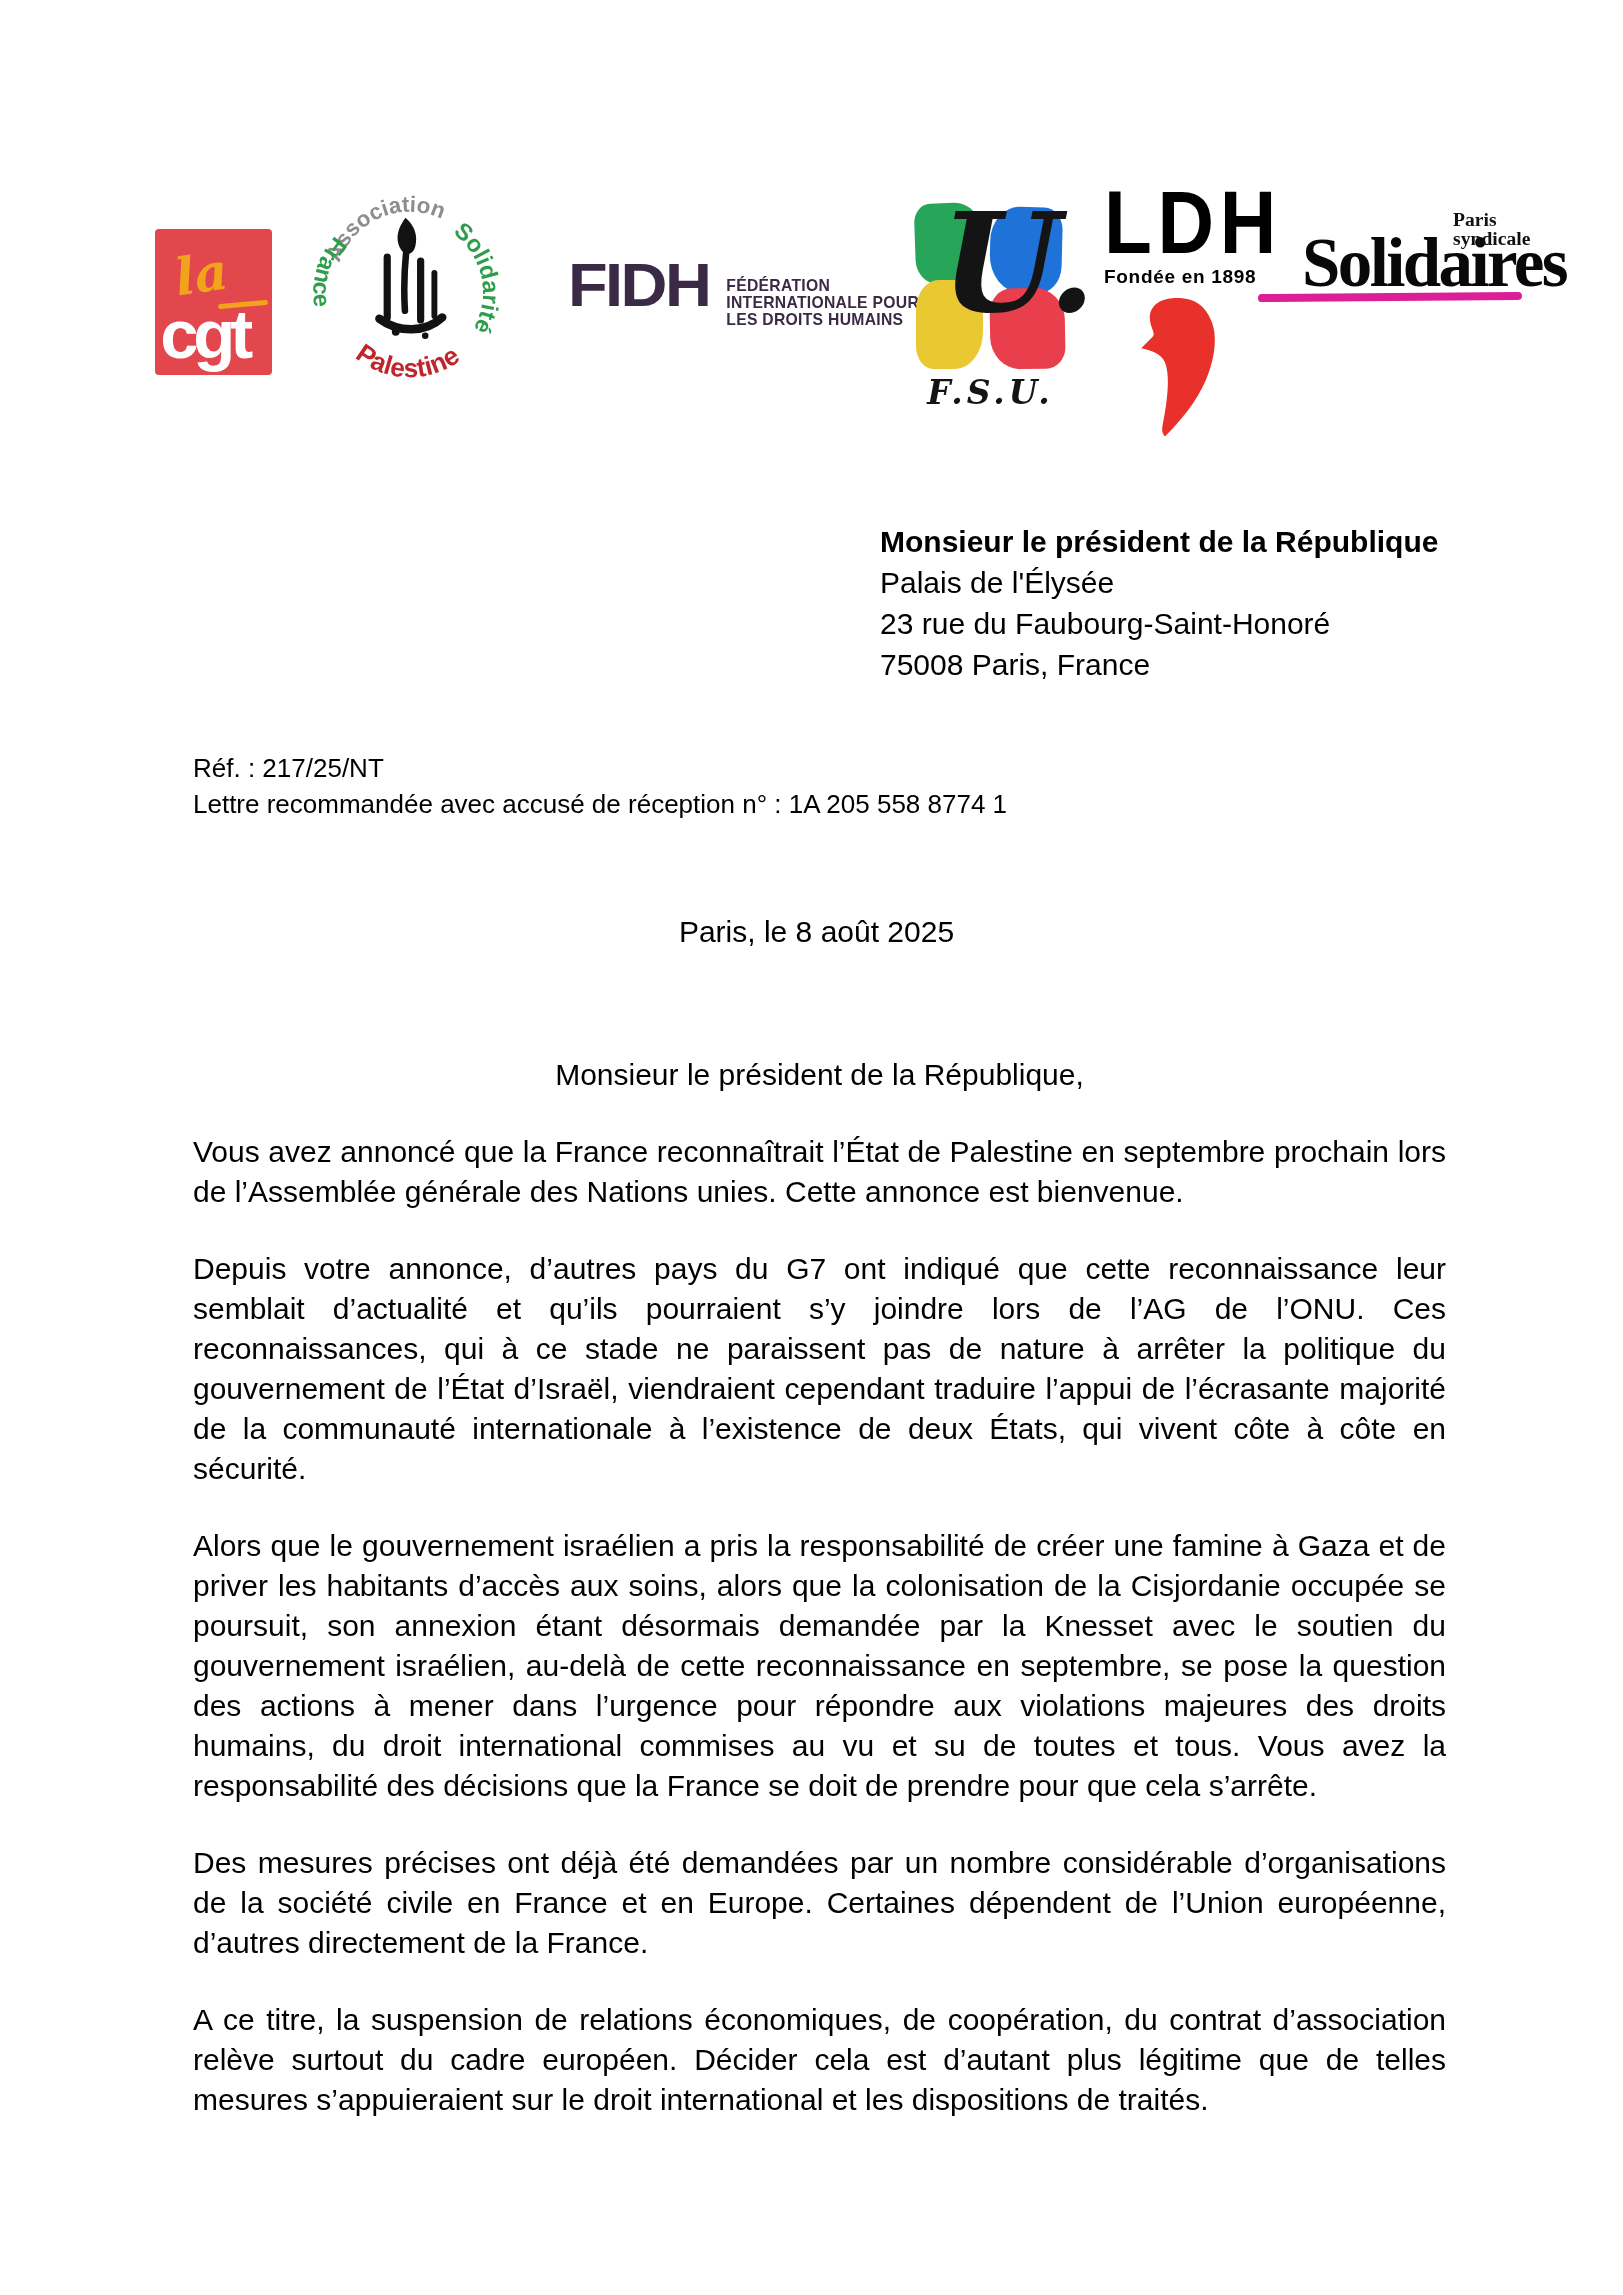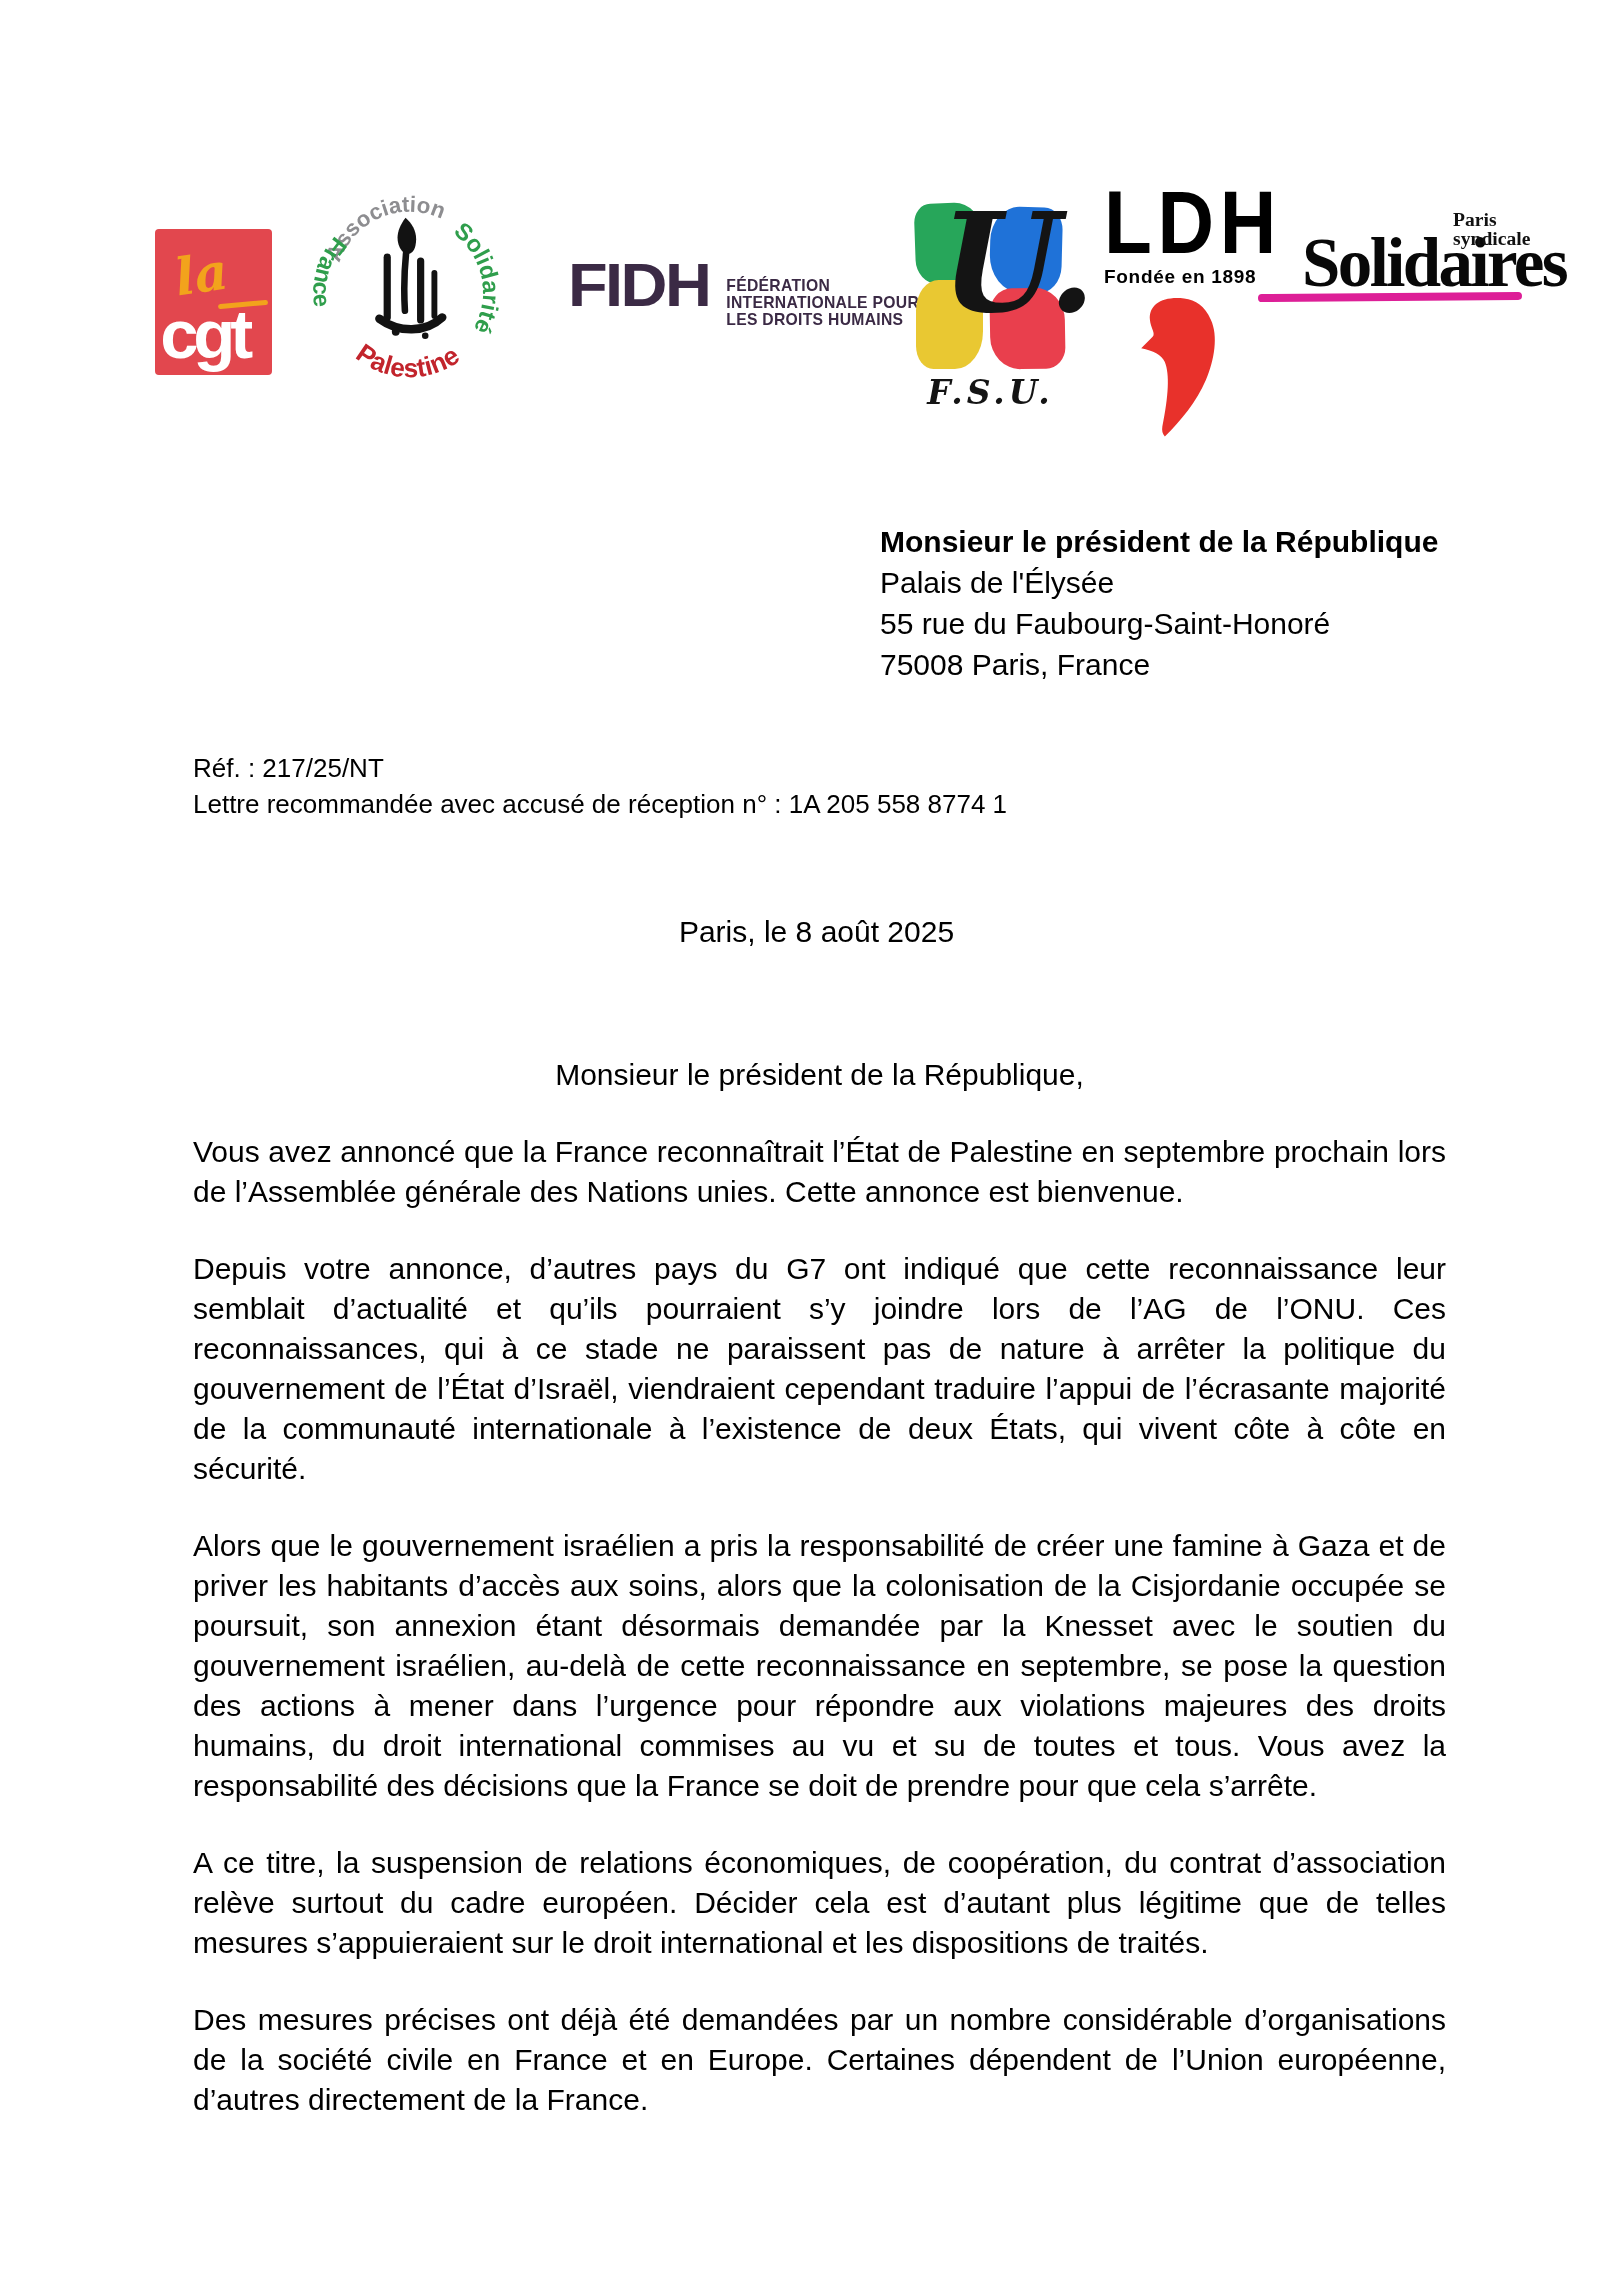--- a/index.html
+++ b/index.html
@@ -160,34 +160,34 @@
       <div>Paris</div>
       <div>syndicale</div>
     </div>
     <div class="sol-name">Solidaires</div>
     <div class="sol-bar"></div>
   </div>
 
   <div class="recipient">
     <div class="recipient-line1">Monsieur le président de la République</div>
     <div>Palais de l'Élysée</div>
-    <div>55 rue du Faubourg-Saint-Honoré</div>
+    <div>23 rue du Faubourg-Saint-Honoré</div>
     <div>75008 Paris, France</div>
   </div>
 
   <div class="reference">
     <div>Réf. : 217/25/NT</div>
     <div>Lettre recommandée avec accusé de réception n° : 1A 205 558 8774 1</div>
   </div>
 
   <div class="dateline">Paris, le 8 août 2025</div>
 
   <div class="letter-body">
     <p class="salutation">Monsieur le président de la République,</p>
     <p>Vous avez annoncé que la France reconnaîtrait l’État de Palestine en septembre prochain lors de l’Assemblée générale des Nations unies. Cette annonce est bienvenue.</p>
     <p>Depuis votre annonce, d’autres pays du G7 ont indiqué que cette reconnaissance leur semblait d’actualité et qu’ils pourraient s’y joindre lors de l’AG de l’ONU. Ces reconnaissances, qui à ce stade ne paraissent pas de nature à arrêter la politique du gouvernement de l’État d’Israël, viendraient cependant traduire l’appui de l’écrasante majorité de la communauté internationale à l’existence de deux États, qui vivent côte à côte en sécurité.</p>
     <p>Alors que le gouvernement israélien a pris la responsabilité de créer une famine à Gaza et de priver les habitants d’accès aux soins, alors que la colonisation de la Cisjordanie occupée se poursuit, son annexion étant désormais demandée par la Knesset avec le soutien du gouvernement israélien, au-delà de cette reconnaissance en septembre, se pose la question des actions à mener dans l’urgence pour répondre aux violations majeures des droits humains, du droit international commises au vu et su de toutes et tous. Vous avez la responsabilité des décisions que la France se doit de prendre pour que cela s’arrête.</p>
+    <p>Des mesures précises ont déjà été demandées par un nombre considérable d’organisations de la société civile en France et en Europe. Certaines dépendent de l’Union européenne, d’autres directement de la France.</p>
     <p>A ce titre, la suspension de relations économiques, de coopération, du contrat d’association relève surtout du cadre européen. Décider cela est d’autant plus légitime que de telles mesures s’appuieraient sur le droit international et les dispositions de traités.</p>
-    <p>Des mesures précises ont déjà été demandées par un nombre considérable d’organisations de la société civile en France et en Europe. Certaines dépendent de l’Union européenne, d’autres directement de la France.</p>
   </div>
 
 </div>
 
 
 </body></html>

